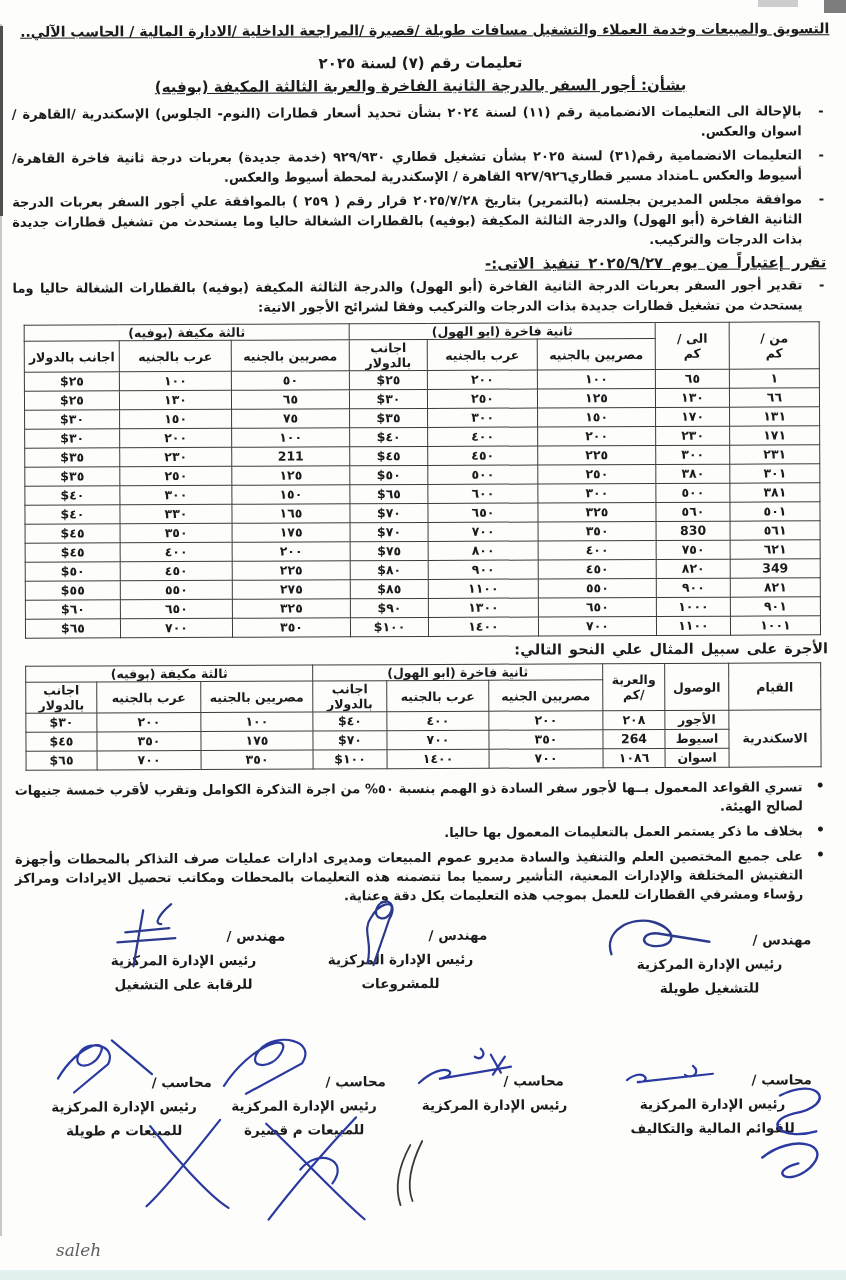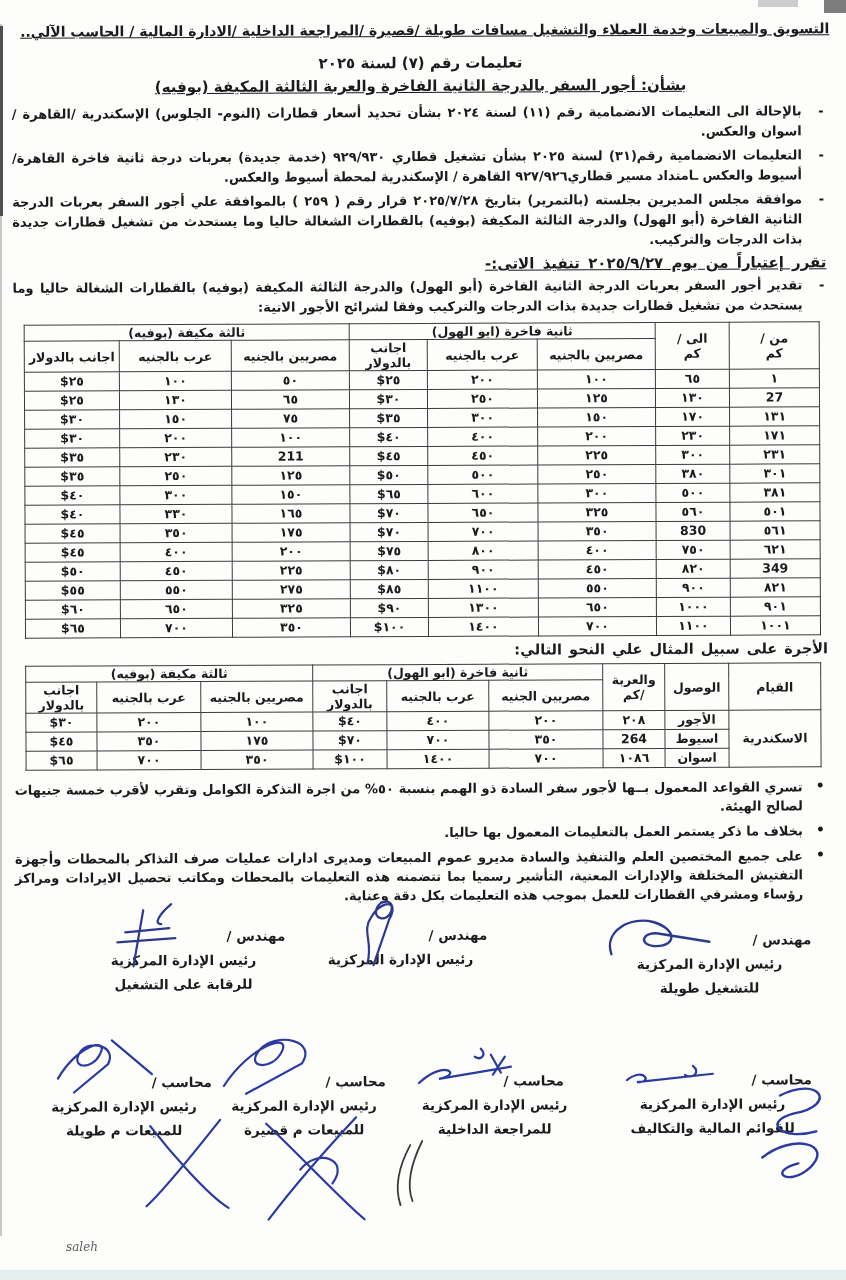--- a/index.html
+++ b/index.html
@@ -24,21 +24,21 @@
   td.num{direction:ltr;unicode-bidi:embed;}
   .example-line{margin-top:5px;font-size:14.5px;font-weight:700;text-align:right;padding-right:4px;word-spacing:2px;}
   .dot-list{margin-top:10px;}
   .dot-item{position:relative;padding-right:30px;font-size:13px;font-weight:700;line-height:19px;text-align:justify;margin-bottom:6px;}
   .dot-item .marker{position:absolute;right:8px;top:-1px;font-size:14px;}
   
   .sig-area{position:relative;height:330px;margin-top:6px;}
   .sig-block{position:absolute;text-align:center;font-weight:700;font-size:13.5px;line-height:24px;}
   .sig-prefix{text-align:right;padding-right:18px;position:relative;}
   .scr{position:absolute;pointer-events:none;}
-  .watermark{position:absolute;left:56px;top:1240px;font-family:"DejaVu Serif",serif;font-style:italic;font-size:12px;color:#5e5e5e;direction:ltr;margin-left:10px;}
+  .watermark{position:absolute;left:56px;top:1240px;font-family:"DejaVu Serif",serif;font-style:italic;font-size:17px;color:#5e5e5e;direction:ltr;}
   .bottom-strip{position:absolute;left:0;bottom:0;width:100%;height:10px;background:#e2f1ef;}
   .edge-line{position:absolute;left:0;top:24px;width:2px;height:1212px;background:#9c9c9c;opacity:.55;}
   .edge-dark{position:absolute;left:0;top:26px;width:3px;height:190px;background:#4f4f4f;}
   .corner-dark{position:absolute;right:0;top:0;width:22px;height:13px;background:#7d7d7d;}
   .corner-light{position:absolute;right:48px;top:0;width:40px;height:7px;background:#cdcdcd;}
 </style>
 </head>
 <body>
 
 <div class="page">
@@ -109,21 +109,21 @@
             <td class="num">١</td>
             <td class="num">٦٥</td>
             <td class="num">١٠٠</td>
             <td class="num">٢٠٠</td>
             <td class="num">$٢٥</td>
             <td class="num">٥٠</td>
             <td class="num">١٠٠</td>
             <td class="num">$٢٥</td>
           </tr>
           <tr>
-            <td class="num">27</td>
+            <td class="num">٦٦</td>
             <td class="num">١٣٠</td>
             <td class="num">١٢٥</td>
             <td class="num">٢٥٠</td>
             <td class="num">$٣٠</td>
             <td class="num">٦٥</td>
             <td class="num">١٣٠</td>
             <td class="num">$٢٥</td>
           </tr>
           <tr>
             <td class="num">١٣١</td>
@@ -340,20 +340,21 @@
         <div>رئيس الإدارة المركزية</div>
         <div>للتشغيل طويلة</div>
       </div>
 
       <div class="sig-block" style="right:328px;top:12px;width:210px;">
         <svg class="scr" style="left:30px;top:-28px;" width="90" height="72" viewBox="0 0 90 72">
           <path d="M42 68 C48 46 36 36 46 22 C54 8 70 4 66 16 C62 28 46 24 52 12 C59 0 74 8 64 24 L48 70" fill="none" stroke="#2c3a8e" stroke-width="2.2" stroke-linecap="round"></path>
         </svg>
         <div class="sig-prefix">مهندس /</div>
         <div>رئيس الإدارة المركزية</div>
+        <div>للمشروعات</div>
       </div>
 
       <div class="sig-block" style="left:48px;top:12px;width:240px;">
         <svg class="scr" style="left:46px;top:-26px;" width="90" height="72" viewBox="0 0 90 72">
           <path d="M62 6 C50 16 44 26 52 26 M16 34 L60 30 M8 44 L66 40 M34 12 L24 68" fill="none" stroke="#2c3a8e" stroke-width="2.2" stroke-linecap="round"></path>
         </svg>
         <div class="sig-prefix">مهندس /</div>
         <div>رئيس الإدارة المركزية</div>
         <div>للرقابة على التشغيل</div>
       </div>
@@ -366,21 +367,20 @@
         <div>رئيس الإدارة المركزية</div>
         <div>للقوائم المالية والتكاليف</div>
       </div>
 
       <div class="sig-block" style="right:252px;top:158px;width:175px;">
         <svg class="scr" style="left:4px;top:-22px;" width="110" height="48" viewBox="0 0 110 48">
           <path d="M8 36 C34 12 52 28 28 32 L100 20 M80 8 L90 26 M94 10 L82 28 M70 2 C76 8 70 14 64 10" fill="none" stroke="#2a3aa0" stroke-width="2.2" stroke-linecap="round"></path>
         </svg>
         <div class="sig-prefix">محاسب /</div>
         <div>رئيس الإدارة المركزية</div>
-        <div>للمراجعة الداخلية</div>
       </div>
 
       <div class="sig-block" style="right:430px;top:158px;width:200px;">
         <svg class="scr" style="left:2px;top:-40px;" width="130" height="66" viewBox="0 0 130 66">
           <path d="M18 56 C44 16 86 2 76 22 C66 42 38 38 54 20 C70 2 112 10 96 34 L40 64" fill="none" stroke="#2a3aa0" stroke-width="2.2" stroke-linecap="round"></path>
         </svg>
         <div class="sig-prefix">محاسب /</div>
         <div>رئيس الإدارة المركزية</div>
         <div>للمبيعات م قصيرة</div>
       </div>

